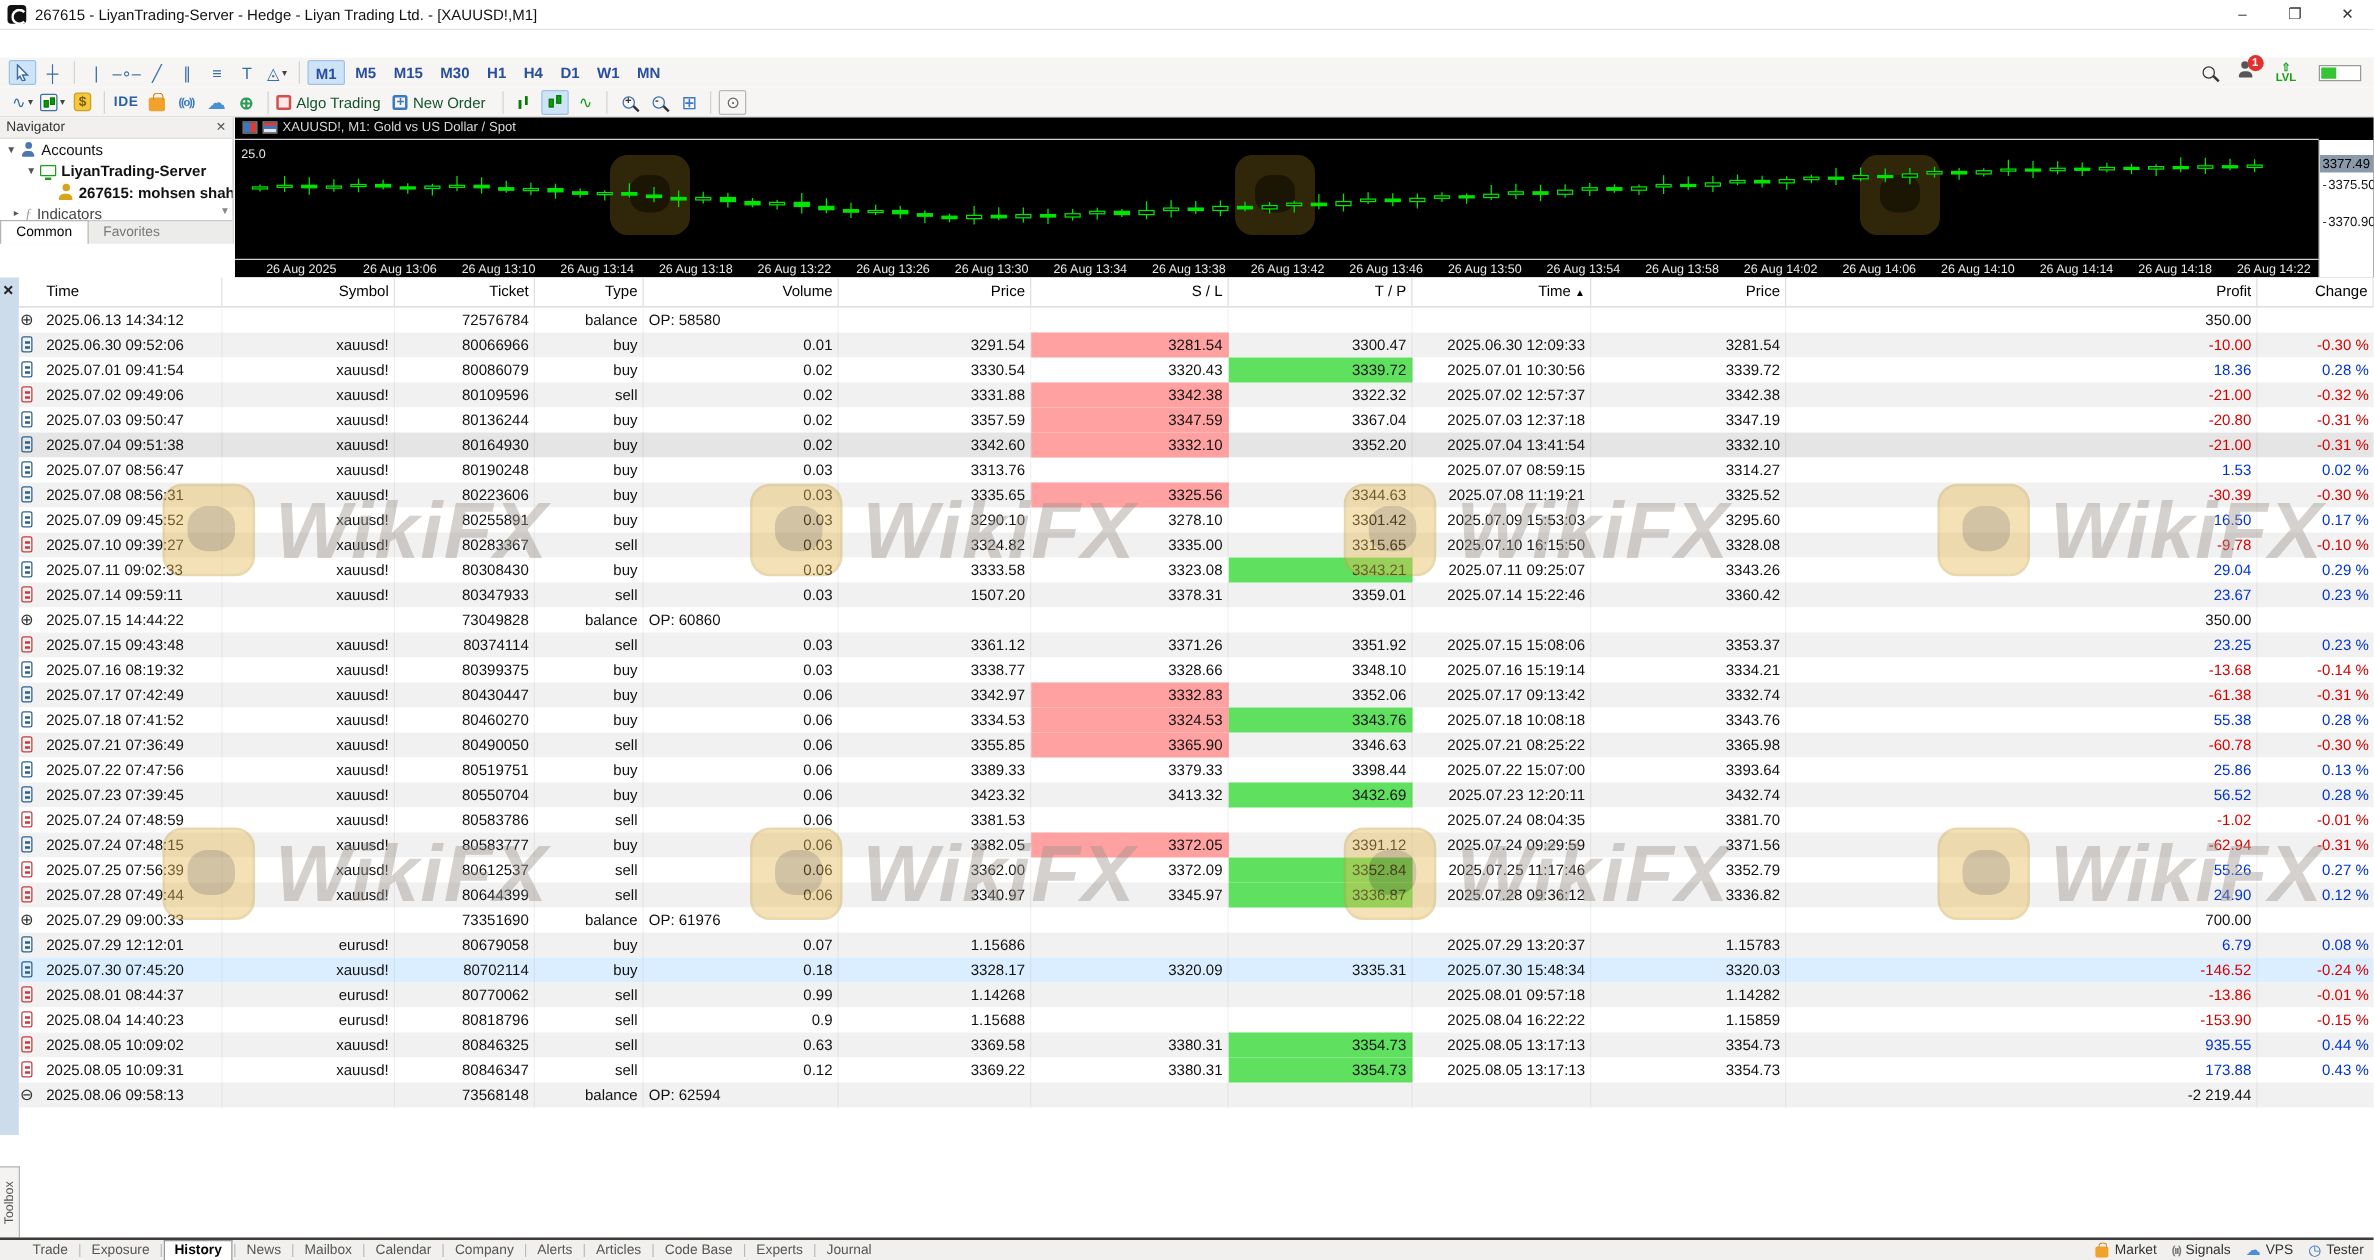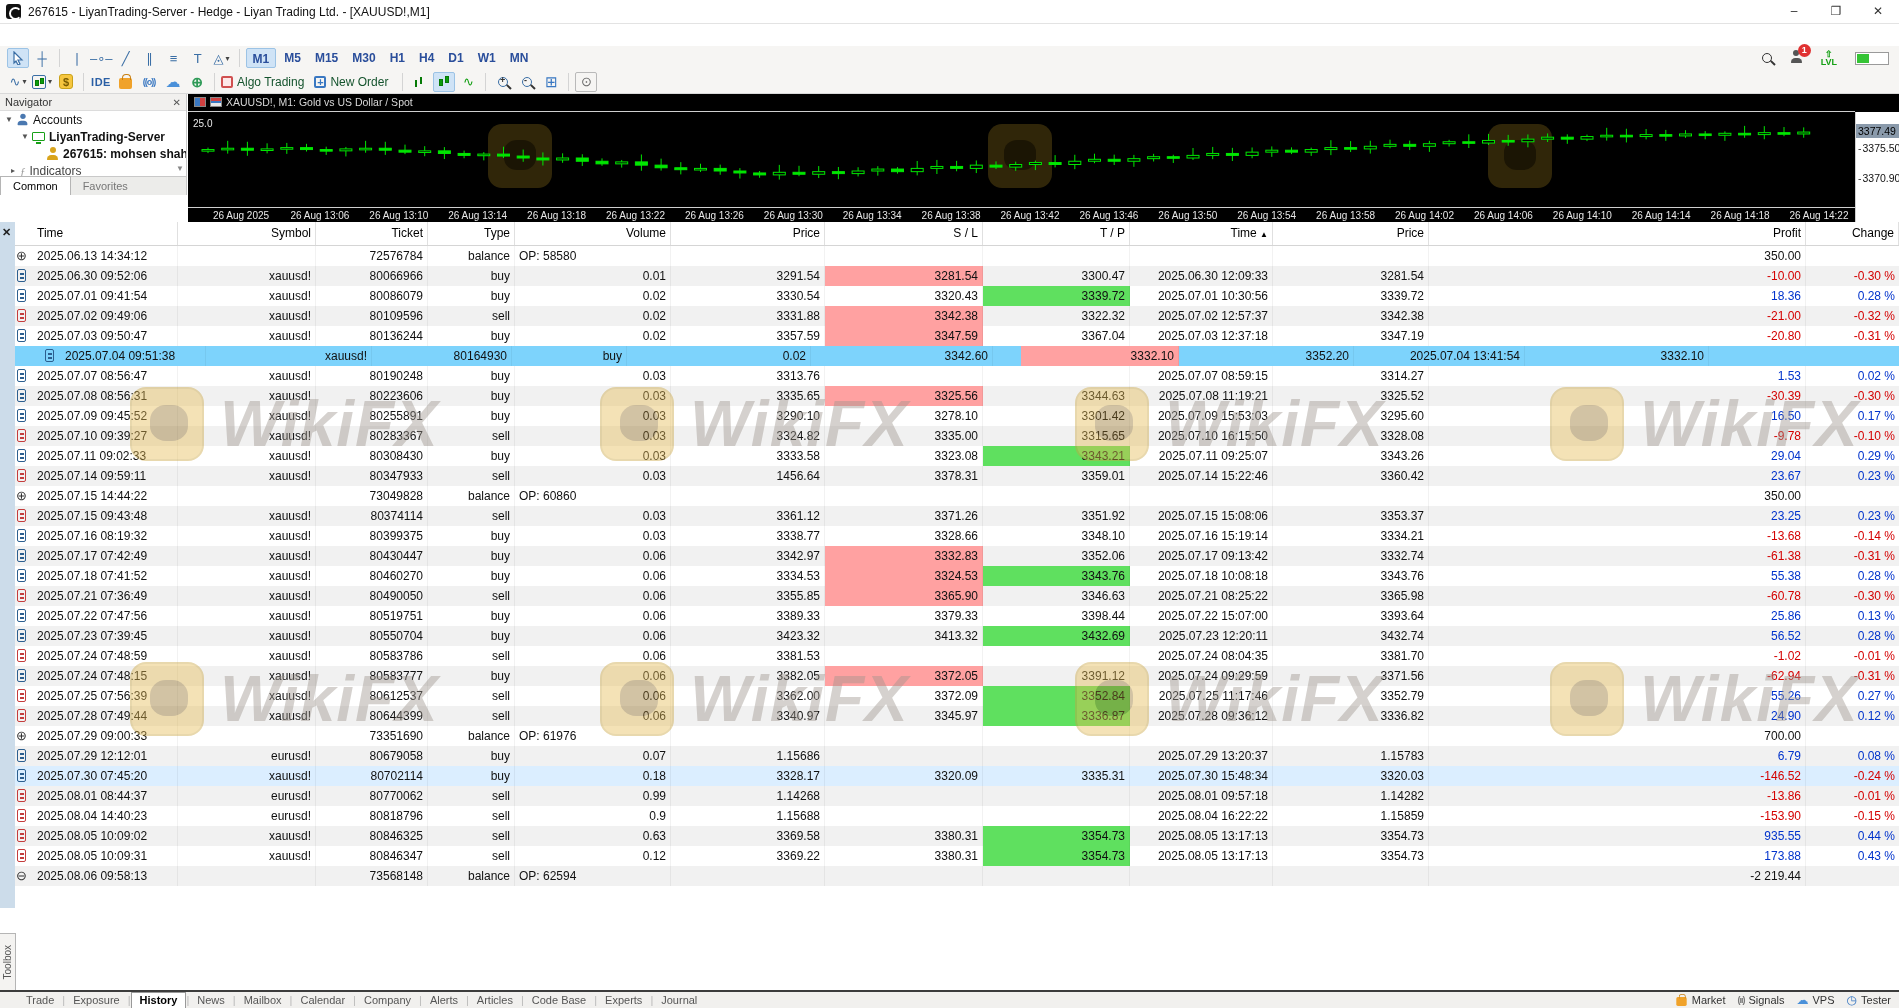--- a/index.html
+++ b/index.html
@@ -589,21 +589,21 @@
           <span class="cell c-typ">buy</span>
           <span class="cell c-vol">0.02</span>
           <span class="cell c-prc">3357.59</span>
           <span class="cell c-sl sl-hit">3347.59</span>
           <span class="cell c-tp">3367.04</span>
           <span class="cell c-tm2">2025.07.03 12:37:18</span>
           <span class="cell c-pr2">3347.19</span>
           <span class="cell c-pft neg">-20.80</span>
           <span class="cell c-chg neg">-0.31 %</span>
         </div>
-        <div class="trow" style="background: #7dd3fc; gap: 28px;">
+        <div class="trow" style="background: #e5e5e5;">
           <span class="cell c-gut"></span>
           <span class="cell c-time">2025.07.04 09:51:38<span class="oicon buy-ic"></span></span>
           <span class="cell c-sym">xauusd!</span>
           <span class="cell c-tkt">80164930</span>
           <span class="cell c-typ">buy</span>
           <span class="cell c-vol">0.02</span>
           <span class="cell c-prc">3342.60</span>
           <span class="cell c-sl sl-hit">3332.10</span>
           <span class="cell c-tp">3352.20</span>
           <span class="cell c-tm2">2025.07.04 13:41:54</span>
@@ -686,21 +686,21 @@
           <span class="cell c-pft pos">29.04</span>
           <span class="cell c-chg pos">0.29 %</span>
         </div>
         <div class="trow" style="background: rgb(241, 241, 241);">
           <span class="cell c-gut"></span>
           <span class="cell c-time">2025.07.14 09:59:11<span class="oicon sell-ic"></span></span>
           <span class="cell c-sym">xauusd!</span>
           <span class="cell c-tkt">80347933</span>
           <span class="cell c-typ">sell</span>
           <span class="cell c-vol">0.03</span>
-          <span class="cell c-prc">1456.64</span>
+          <span class="cell c-prc">1507.20</span>
           <span class="cell c-sl">3378.31</span>
           <span class="cell c-tp">3359.01</span>
           <span class="cell c-tm2">2025.07.14 15:22:46</span>
           <span class="cell c-pr2">3360.42</span>
           <span class="cell c-pft pos">23.67</span>
           <span class="cell c-chg pos">0.23 %</span>
         </div>
         <div class="trow" style="background: rgb(255, 255, 255);">
           <span class="cell c-gut"></span>
           <span class="cell c-time">2025.07.15 14:44:22<span class="bal-ic">⊕</span></span>

